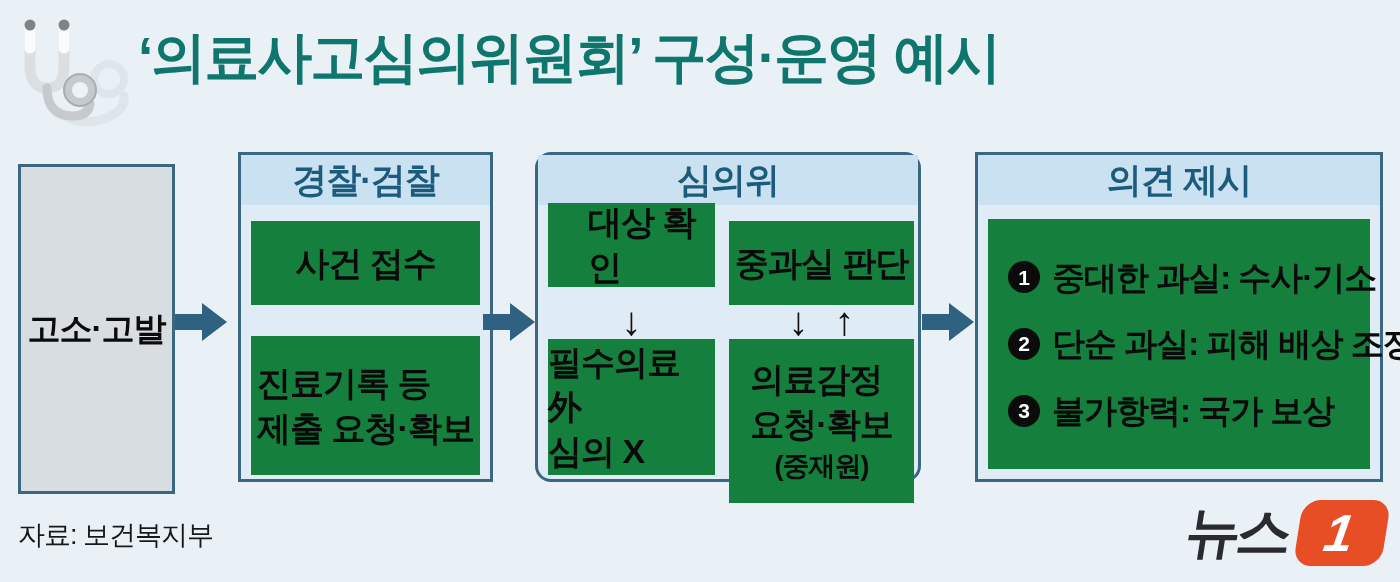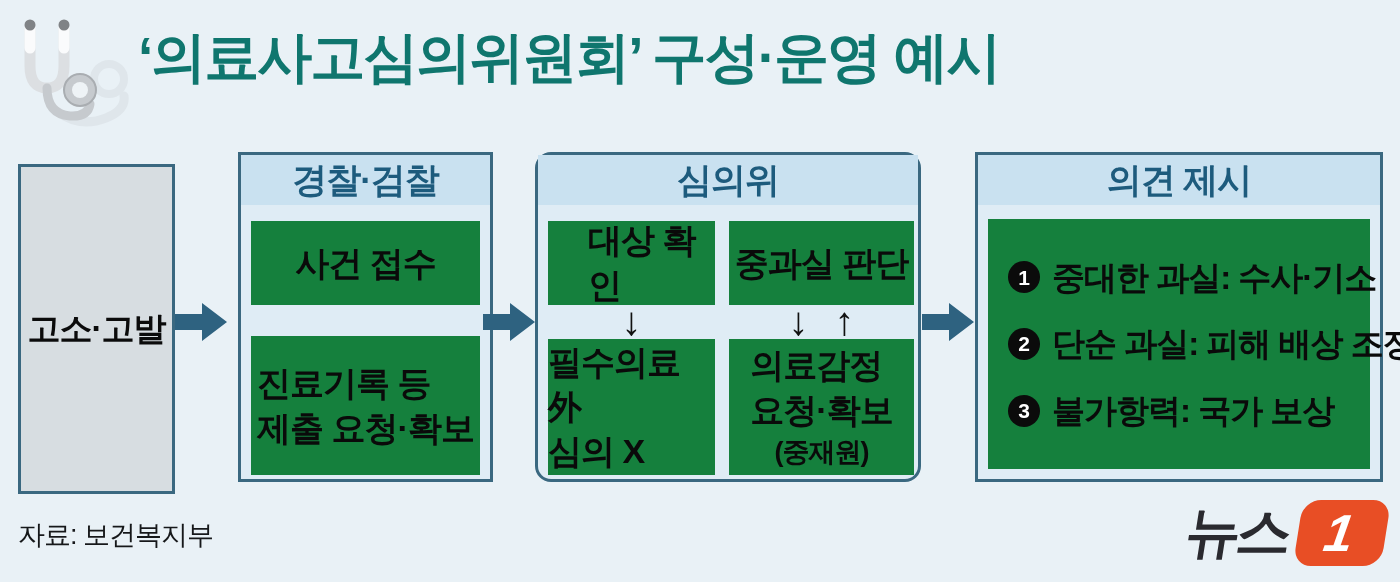--- a/index.html
+++ b/index.html
@@ -47,24 +47,24 @@
     text-align:left; font-size:34px; font-weight:600; color:#0a0a0a;
     line-height:1.32; letter-spacing:-1px;
   }
   .pre { white-space:pre-line; }
 
   
   #police-card1 { left:10px; right:10px; top:66px;  height:84px; }
   #police-card2 { left:10px; right:10px; top:181px; height:139px; }
 
   
-  #committee-left-card1  { left:10px;  width:167px; top:66px;  height:84px;padding-left:40px; }
+  #committee-left-card1  { left:10px;  width:167px; top:48px;  height:84px;padding-left:40px; }
   #committee-left-card2  { left:10px;  width:167px; top:184px; height:136px; }
   #committee-right-card1 { left:191px; width:185px; top:66px;  height:84px; }
-  #committee-right-card2 { left:191px; width:185px; top:184px; height:136px; }
+  #committee-right-card2 { left:191px; width:185px; top:184px; height:164px; }
   .v-arrow-row {
     position:absolute; top:146px; height:40px;
     display:flex; align-items:center; justify-content:center; gap:26px;
     font-size:40px; font-weight:400; color:#111; line-height:1;
   }
   #committee-left-arrows  { left:10px;  width:167px; }
   #committee-right-arrows { left:191px; width:185px; }
   .note-line { font-size:27px; font-weight:600; margin-top:2px; }
 
   

